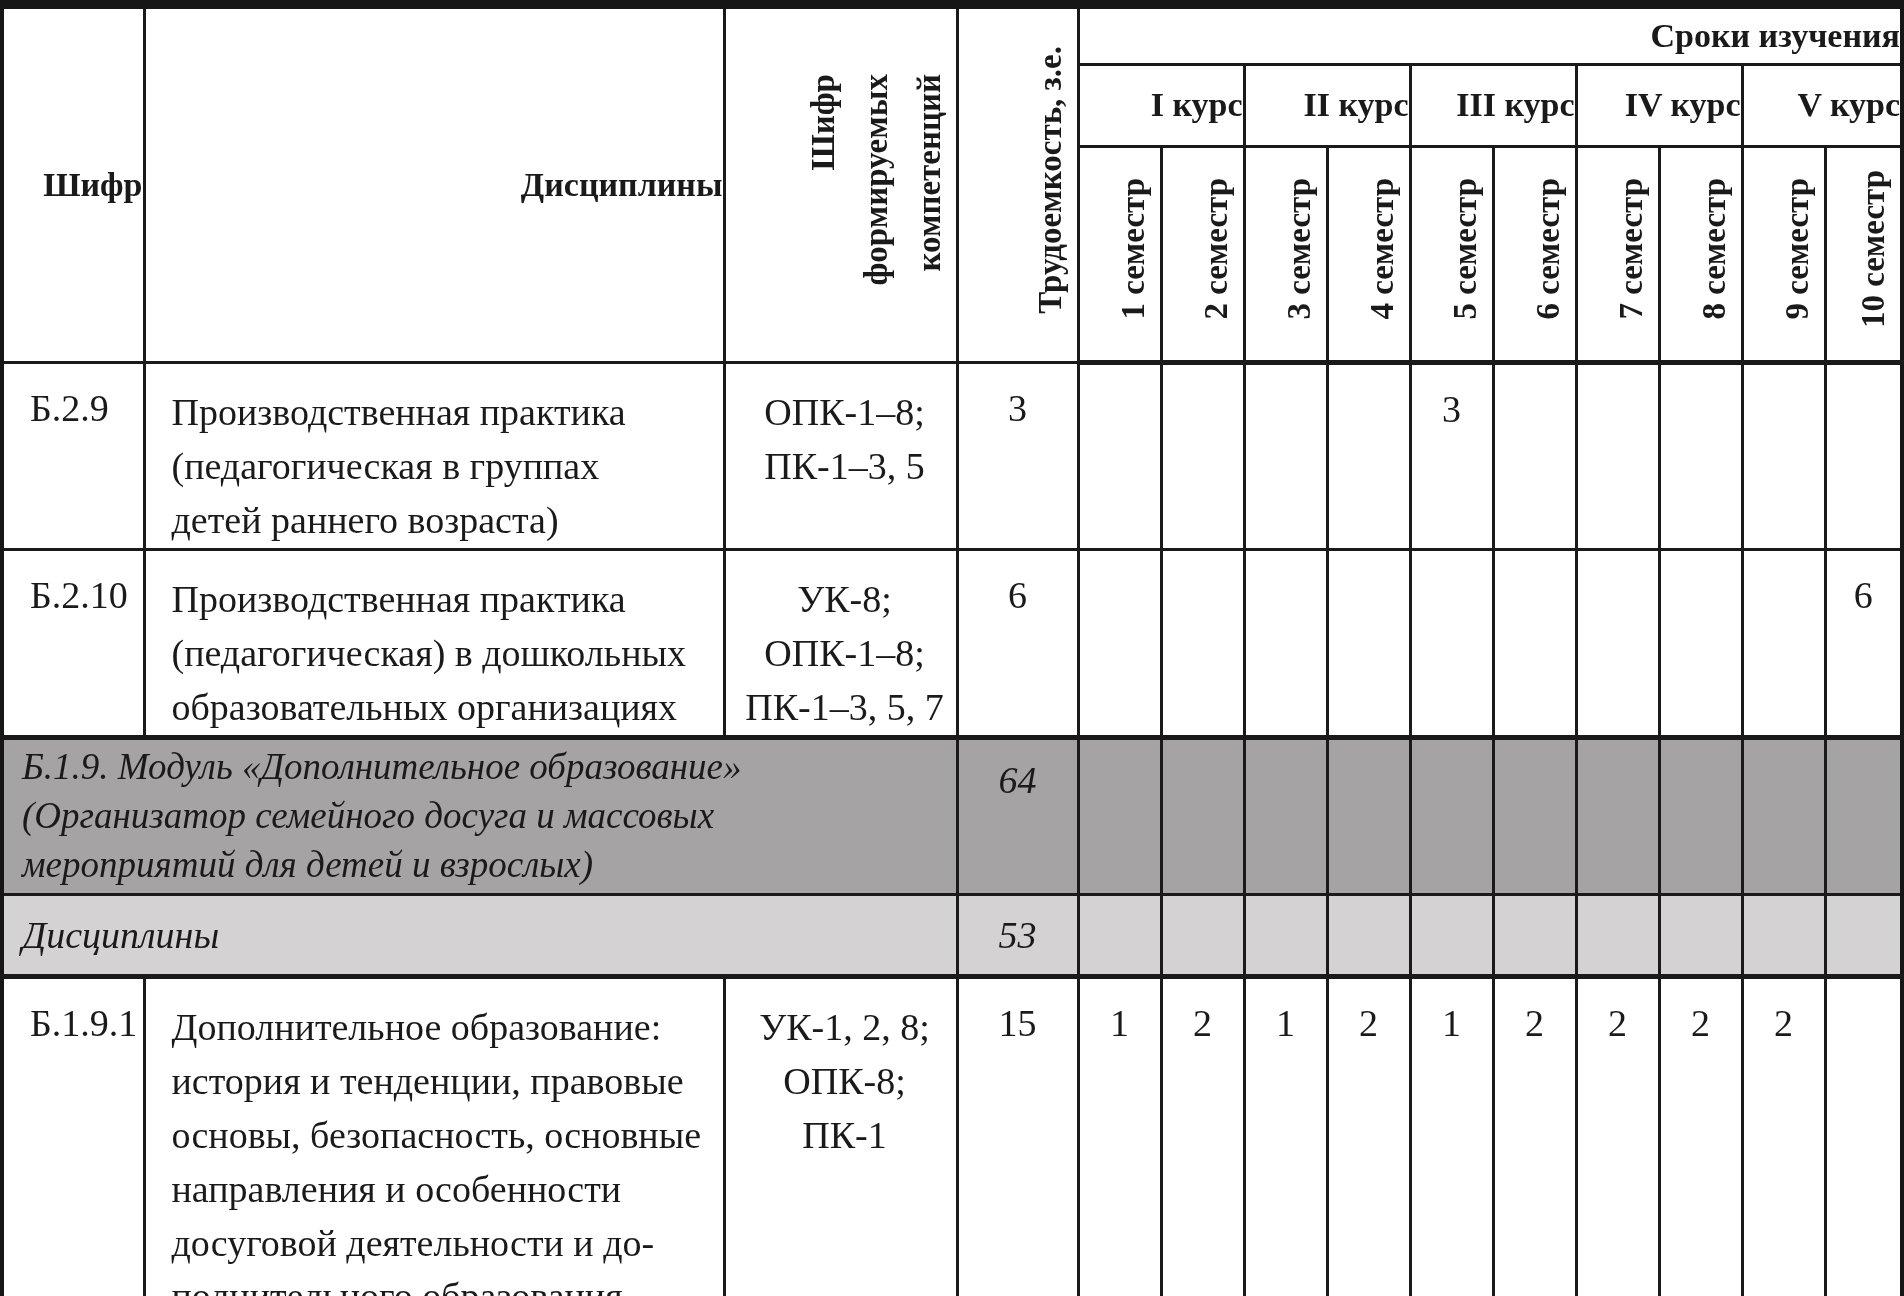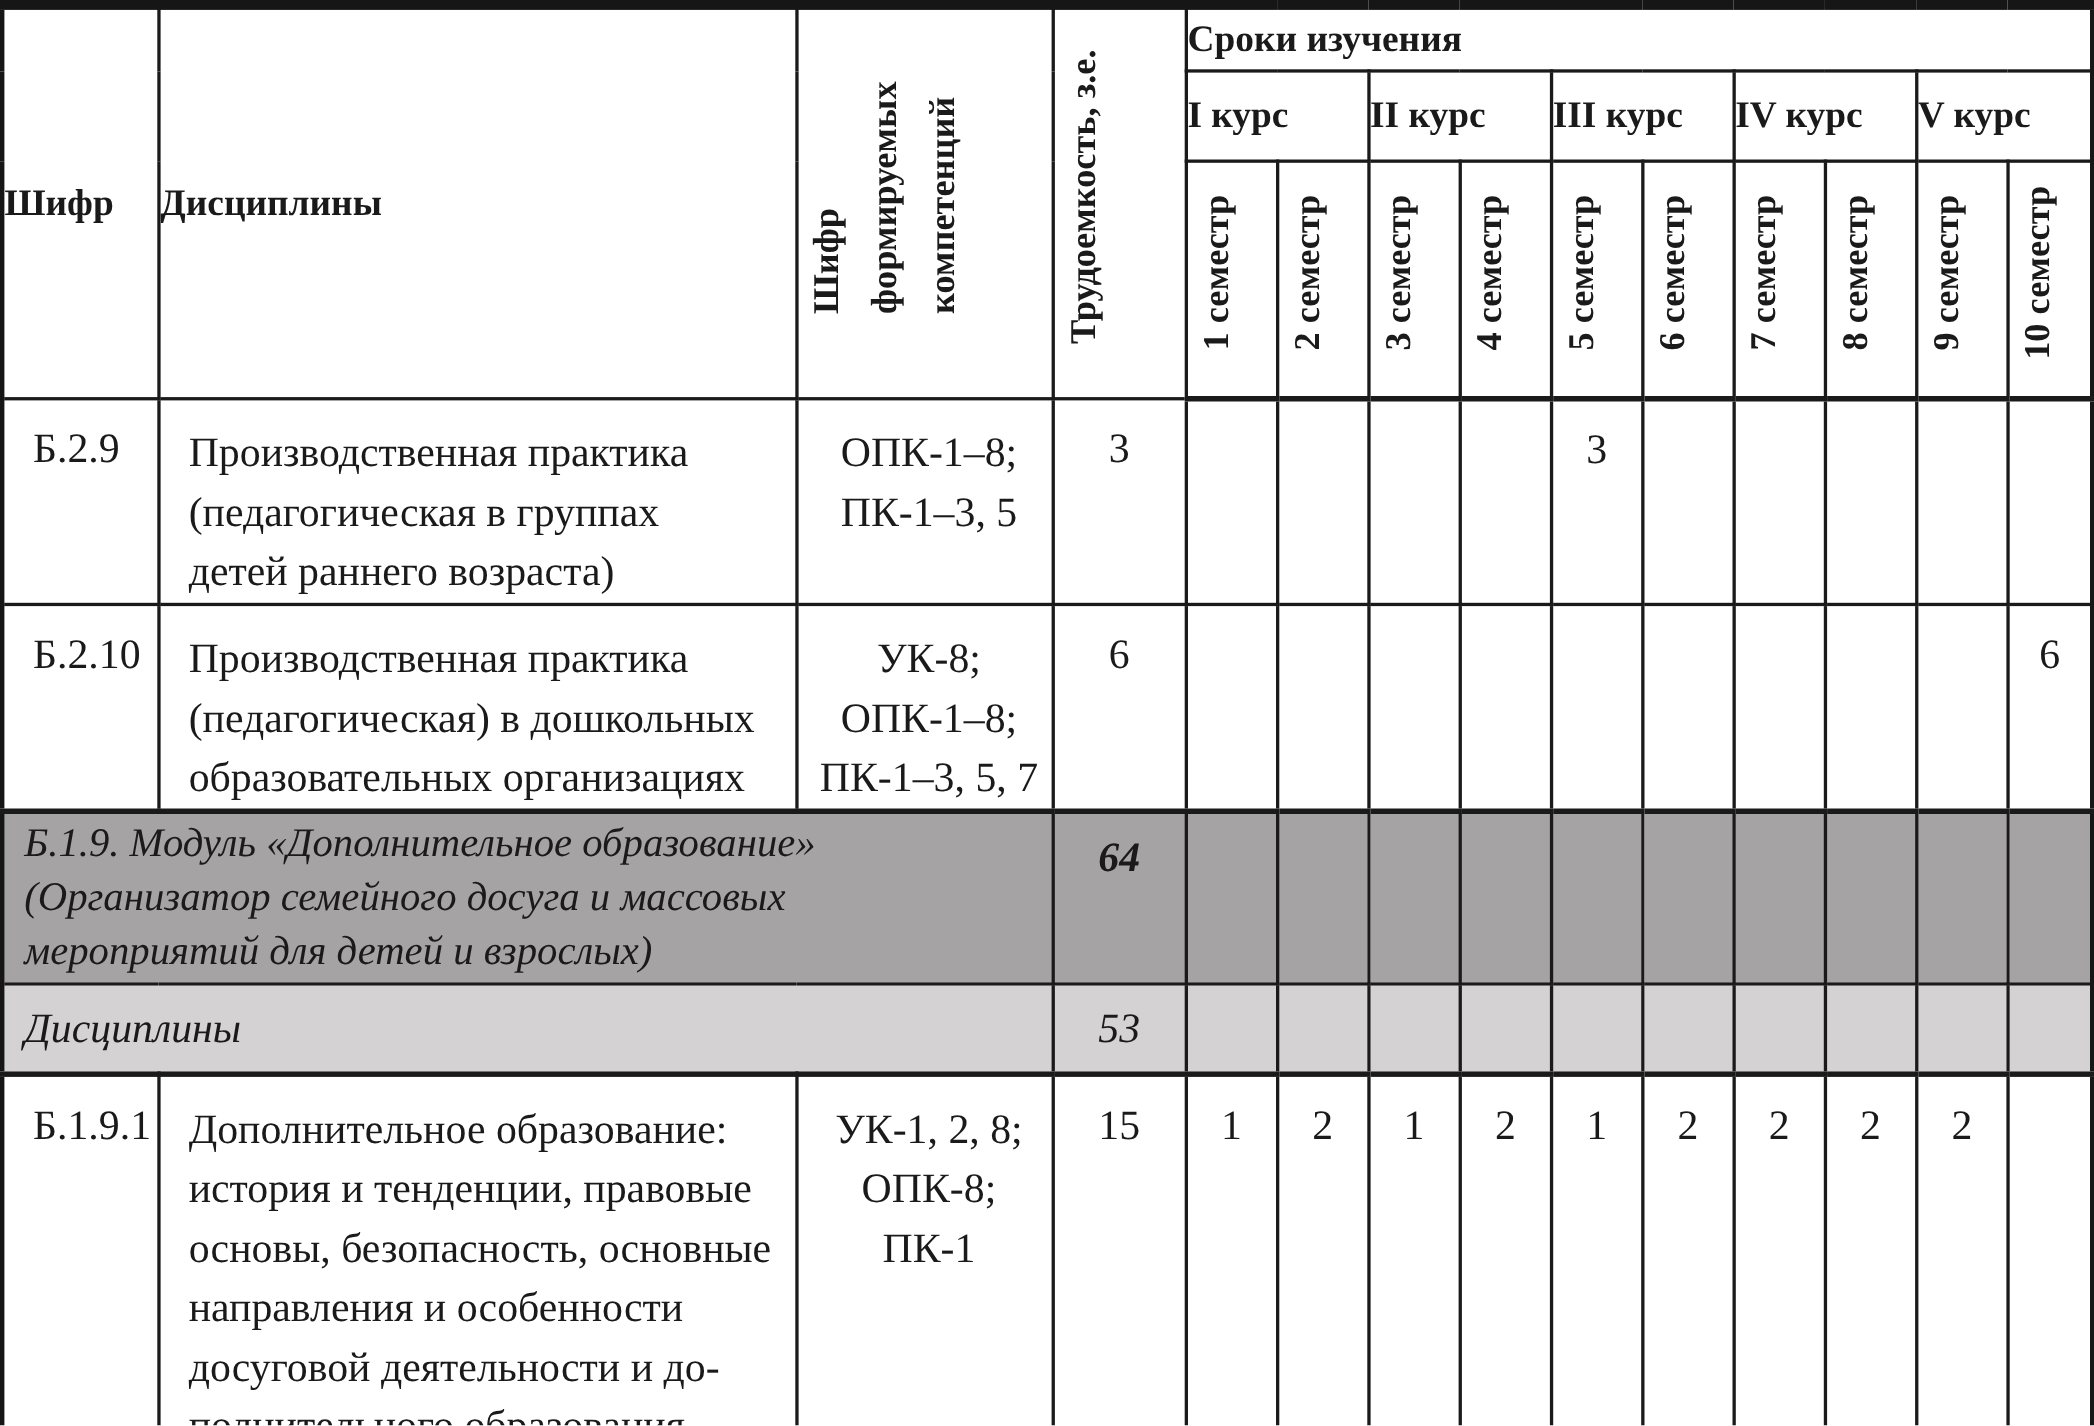--- a/index.html
+++ b/index.html
@@ -17,21 +17,21 @@
     border-right: 4px solid #161616;
   }
   th, td {
     border: 3px solid #1a1a1a;
     padding: 0; overflow: hidden;
     box-sizing: border-box;
   }
   
   thead th {
     font-weight: bold; font-size: 34px; line-height: 1.25;
-    text-align: left; vertical-align: middle; background: #ffffff;
+    text-align: right; vertical-align: middle; background: #ffffff;
   }
   tr.hr1 { height: 60px; }
   tr.hr2 { height: 82px; }
   tr.hr3 { height: 216px; }
   tr.hr3 th { border-bottom-width: 5px; }
   .vert {
     writing-mode: vertical-rl;
     transform: rotate(180deg);
     display: inline-block;
     white-space: pre-line;
@@ -53,21 +53,21 @@
   td.work-cell   { vertical-align: top; text-align: center; padding-top: 22px; }
   td.sem-cell    { vertical-align: top; text-align: center; padding-top: 22px; }
   
   tr.module td { border-top-width: 5px; }
   td.module-label {
     font-weight: normal; font-style: italic;
     vertical-align: middle; text-align: left;
     padding: 2px 12px 2px 18px;
     font-size: 37px; line-height: 1.32; white-space: pre-line;
   }
-  tr.module .work-cell { font-weight: bold; font-style: italic; padding-top: 18px; margin-left: 19px; }
+  tr.module .work-cell { font-weight: normal; font-style: italic; padding-top: 18px; margin-left: 19px; }
   
   tr.section td { border-bottom-width: 5px; }
   td.section-label {
     font-style: italic; vertical-align: middle; text-align: left;
     padding: 2px 12px 2px 18px; font-size: 38px;
   }
   tr.section .work-cell { font-style: italic; vertical-align: middle; padding-top: 0; }
 </style>
 </head>
 <body>

